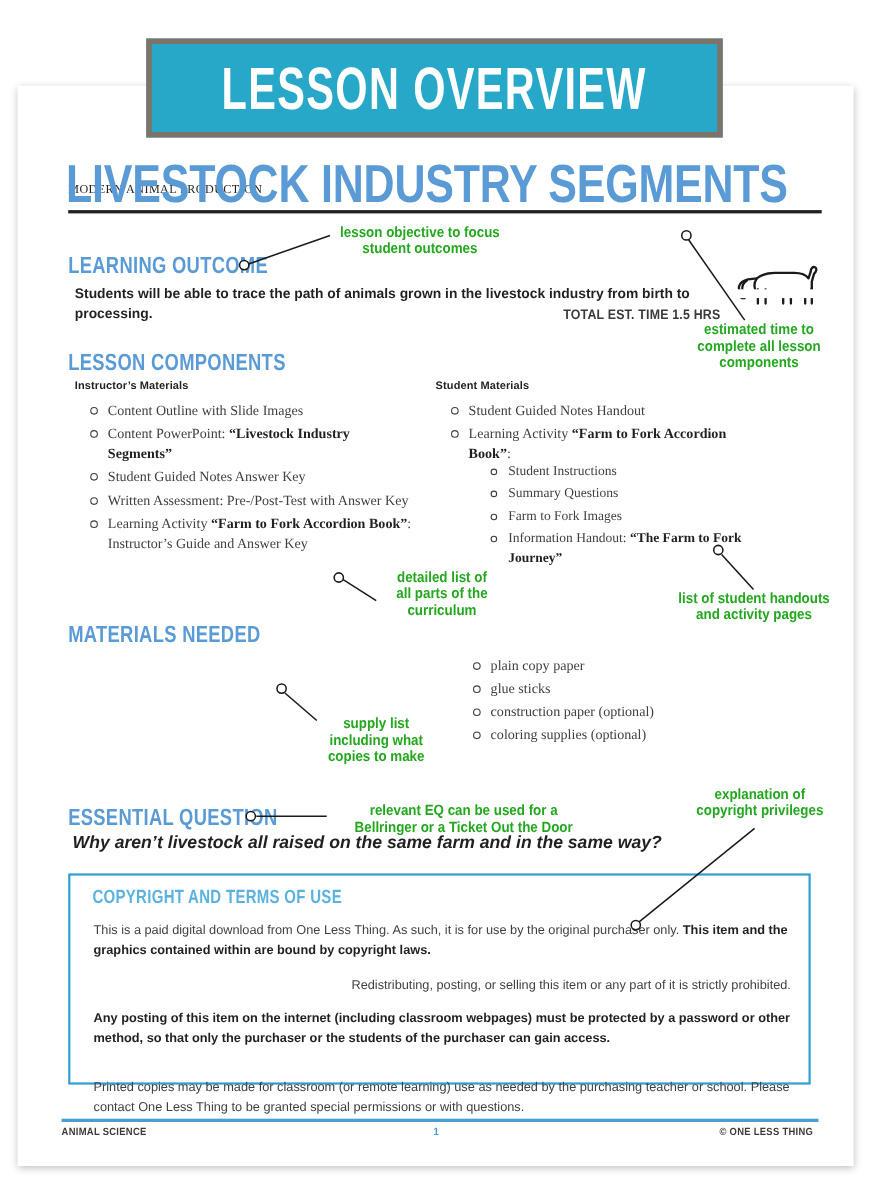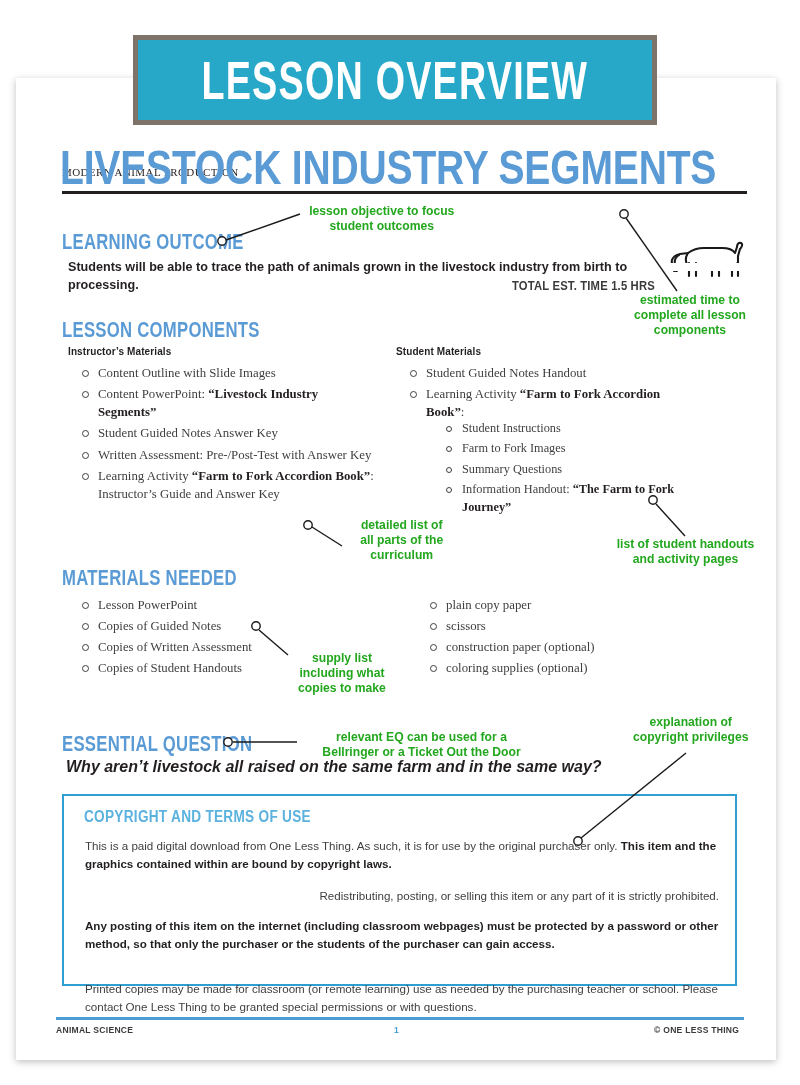--- a/index.html
+++ b/index.html
@@ -151,35 +151,29 @@
         <li><span>Learning Activity </span><b>“Farm to Fork Accordion Book”</b><span>: Instructor’s Guide and Answer Key</span></li>
       </ul>
 
     <div class="col-head" style="left:380px;top:268px;">Student Materials</div>
     <ul class="bul" id="student-list" style="position:absolute;left:380px;top:286px;width:305px;">
         <li>Student Guided Notes Handout</li>
         <li><span>Learning Activity </span><b>“Farm to Fork Accordion Book”</b><span>:</span></li>
       </ul>
     <ul class="bul sub" id="student-sublist" style="position:absolute;left:418px;top:342px;width:275px;">
         <li>Student Instructions</li>
+        <li>Summary Questions</li>
         <li>Farm to Fork Images</li>
-        <li>Summary Questions</li>
         <li><span>Information Handout: </span><b>“The Farm to Fork Journey”</b></li>
       </ul>
 
     <div class="sec-head" style="left:46px;top:488px;">MATERIALS NEEDED</div>
-    <ul class="bul" id="materials-left" style="position:absolute;left:52px;top:518px;width:300px;">
-        <li>Lesson PowerPoint</li>
-        <li>Copies of Guided Notes</li>
-        <li>Copies of Written Assessment</li>
-        <li>Copies of Student Handouts</li>
-      </ul>
     <ul class="bul" id="materials-right" style="position:absolute;left:400px;top:518px;width:290px;">
         <li>plain copy paper</li>
-        <li>scissors</li>
+        <li>glue sticks</li>
         <li>construction paper (optional)</li>
         <li>coloring supplies (optional)</li>
       </ul>
 
     <div class="sec-head" style="left:46px;top:654px;">ESSENTIAL QUESTION</div>
     <div id="eq-text" style="top:680px;left:50px;">Why aren’t livestock all raised on the same farm and in the same way?</div>
 
     <div id="copy-box">
       <div id="copy-head">COPYRIGHT AND TERMS OF USE</div>
       <div class="cp" style="top:41px;">

